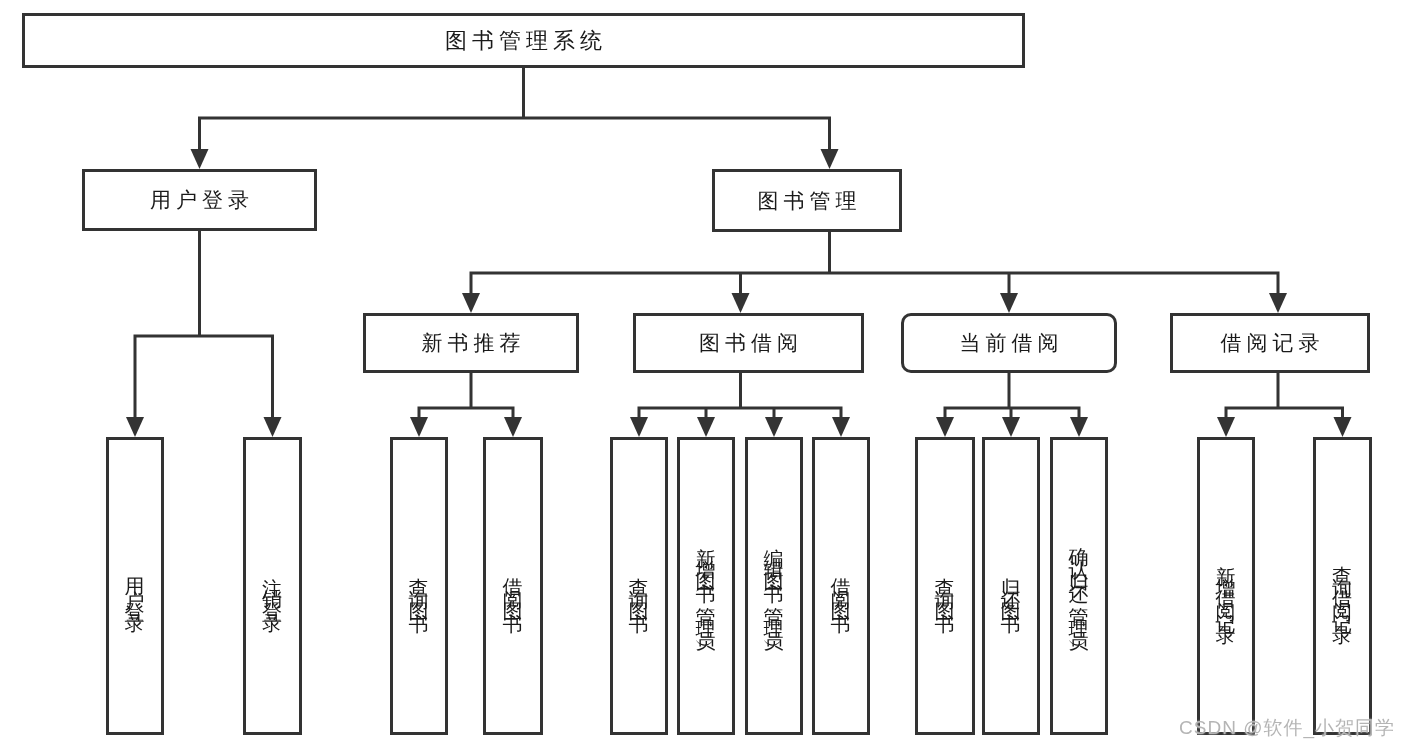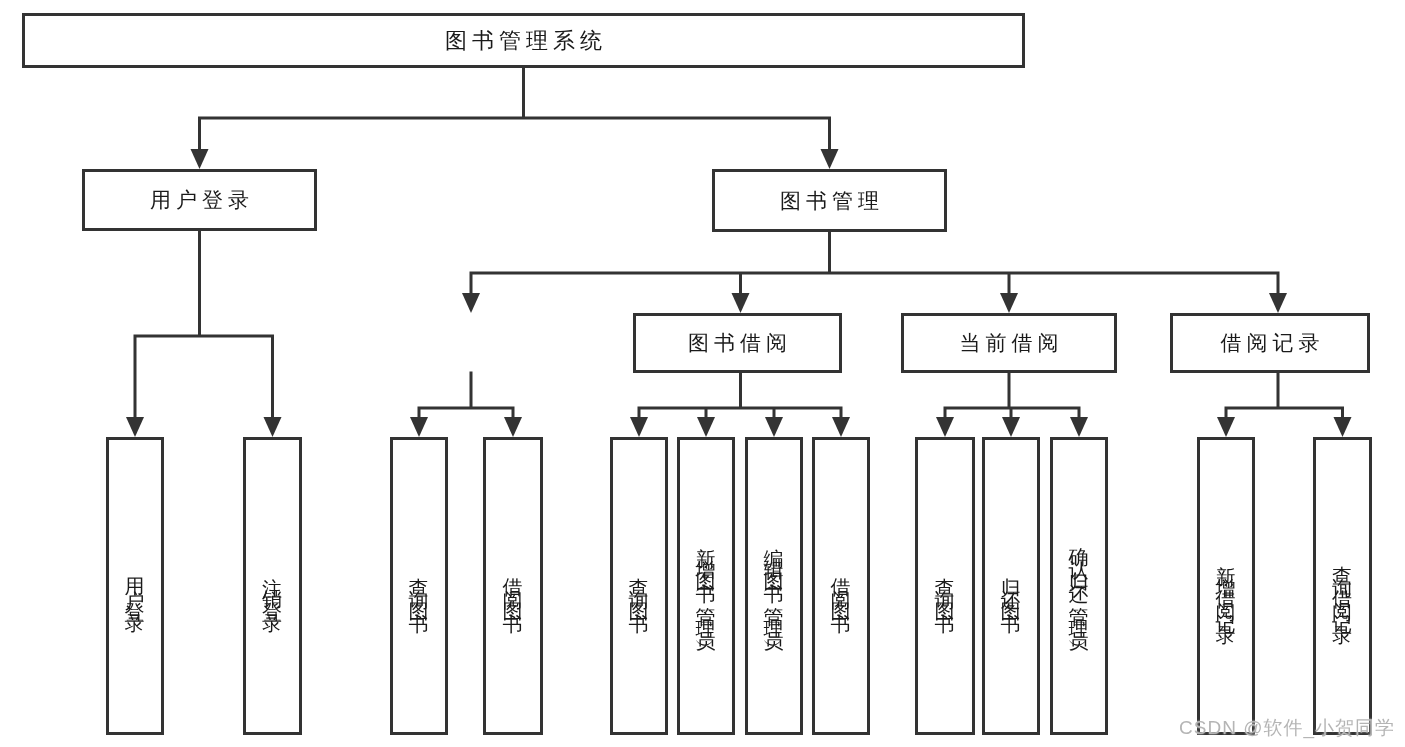--- a/index.html
+++ b/index.html
@@ -89,28 +89,31 @@
       <polygon points="1333.5,417 1351.5,417 1342.5,437" fill="#333333"></polygon>
     </svg>
 
   <div class="node h root" id="n-root" style="left:22px; top:13px; width:1003px; height:55px;">
     <span>图书管理系统</span>
   </div>
 
   <div class="node h" id="n-user-login" style="left:82px; top:169px; width:235px; height:62px;">
     <span>用户登录</span>
   </div>
-  <div class="node h" id="n-book-mgmt" style="left:712px; top:169px; width:235px; height:63px;">
+  <div class="node h" id="n-book-mgmt" style="left:712px; top:169px; width:190px; height:63px;">
     <span>图书管理</span>
   </div>
 
-  <div class="node h" id="n-book-borrow" style="left:633px; top:313px; width:209px; height:60px;">
+  <div class="node h" id="n-new-book" style="left:363px; top:313px; width:216px; height:60px;">
+    <span>新书推荐</span>
+  </div>
+  <div class="node h" id="n-book-borrow" style="left:633px; top:313px; width:231px; height:60px;">
     <span>图书借阅</span>
   </div>
-  <div class="node h" id="n-current-borrow" style="left:901px; top:313px; width:216px; height:60px;">
+  <div class="node h" id="n-current-borrow" style="left:901px; top:313px; width:216px; height:60px;border-radius:10px;">
     <span>当前借阅</span>
   </div>
   <div class="node h" id="n-borrow-records" style="left:1170px; top:313px; width:200px; height:60px;">
     <span>借阅记录</span>
   </div>
 
   <div class="node v" id="n-leaf-user-login" style="left:106px; top:437px; width:58px; height:298px;">
     <span>用户登录</span>
   </div>
   <div class="node v" id="n-leaf-logout" style="left:243px; top:437px; width:59px; height:298px;">

